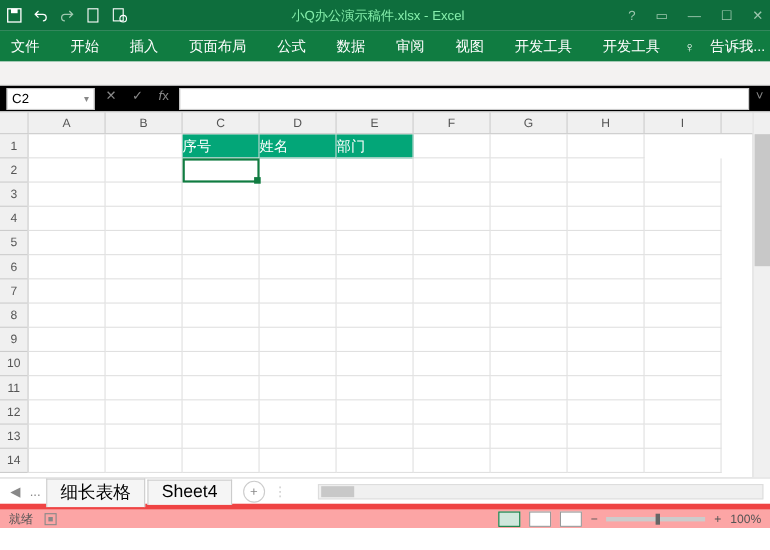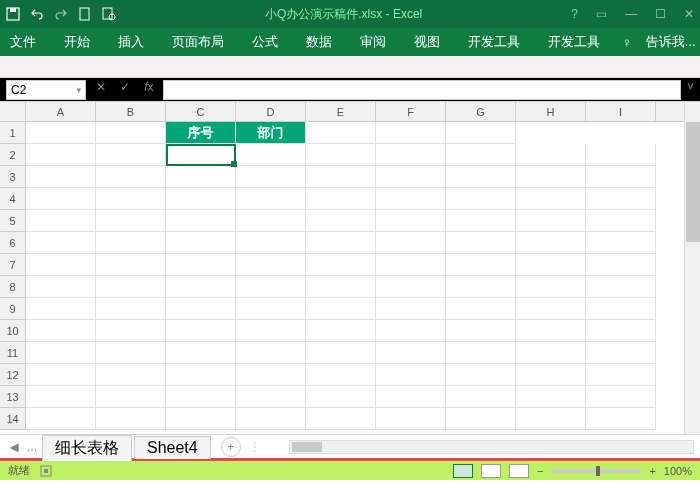--- a/index.html
+++ b/index.html
@@ -20,33 +20,33 @@
 .fx-input{flex:1;height:20px;border:1px solid #ccc;background:#fff}
 .grid-wrap{position:relative;height:332px;overflow:hidden;display:flex}
 .corner{width:26px;height:20px;background:#f0f0f0;border-right:1px solid #ccc;border-bottom:1px solid #ccc;position:absolute;top:0;left:0;z-index:2}
 .colhead{position:absolute;top:0;left:26px;right:16px;height:20px;display:flex;background:#f0f0f0;border-bottom:1px solid #ccc;z-index:1}
 .ch{width:70px;text-align:center;font-size:11px;color:#555;border-right:1px solid #ccc;line-height:20px}
 .rowhead{position:absolute;top:20px;left:0;width:26px;background:#f0f0f0;border-right:1px solid #ccc}
 .rh{height:22px;text-align:center;font-size:11px;color:#555;border-bottom:1px solid #ccc;line-height:22px}
 .cells{position:absolute;top:20px;left:26px;right:16px;bottom:0}
 .row{display:flex;height:22px}
 .cell{width:70px;border-right:1px solid #e0e0e0;border-bottom:1px solid #e0e0e0}
-.hdr{background:#03a678;color:#fff;font-weight:bold;text-align:center;line-height:22px;font-size:13px}
+.hdr{background:#03a678;color:#fff;font-weight:normal;line-height:22px;font-size:13px}
 .sel{border:2px solid #107c41!important;position:relative}
 .sel::after{content:"";position:absolute;right:-3px;bottom:-3px;width:6px;height:6px;background:#107c41}
 .vscroll{position:absolute;right:0;top:0;width:16px;height:100%;background:#f0f0f0;border-left:1px solid #ddd}
 .vthumb{position:absolute;top:20px;width:14px;height:120px;left:1px;background:#c8c8c8}
 .sheetbar{height:24px;background:#fff;border-top:1px solid #d6d6d6;display:flex;align-items:center;padding:0 6px;gap:2px}
 .navbtn{width:16px;text-align:center;color:#888}
 .stab{padding:2px 12px;border:1px solid #ccc;border-bottom:none;font-size:16px;background:#f5f5f5;position:relative;top:1px}
 .stab.active{background:#fff;border-bottom:1px solid #fff}
 .addsheet{width:20px;height:20px;border:1px solid #ccc;border-radius:50%;display:flex;align-items:center;justify-content:center;margin-left:8px;color:#888}
 .hscroll{flex:1;height:14px;background:#f0f0f0;margin-left:20px;border:1px solid #ddd;position:relative}
 .hthumb{position:absolute;left:2px;top:1px;width:30px;height:10px;background:#c8c8c8}
-.status{height:22px;background:#bef264;border-top:3px solid #ef4444;display:flex;align-items:center;padding:0 8px;color:#555;font-size:11px;gap:10px}
+.status{height:22px;background:#fca5a5;border-top:5px solid #ef4444;display:flex;align-items:center;padding:0 8px;color:#555;font-size:11px;gap:10px}
 .status .right{margin-left:auto;display:flex;align-items:center;gap:8px}
 .viewic{width:20px;height:14px;border:1px solid #999;background:#fff}
 .viewic.active{background:#d0e7dc;border-color:#107c41}
 .zoomslider{width:90px;height:4px;background:#ccc;position:relative}
 .zoomslider::before{content:"";position:absolute;left:50%;top:-3px;width:4px;height:10px;background:#666}
 svg{display:block}
 </style>
 </head>
 <body>
 
@@ -158,20 +158,21 @@
       <div class="rh">11</div>
       <div class="rh">12</div>
       <div class="rh">13</div>
       <div class="rh">14</div>
     </div>
   <div class="cells" id="cells">
       <div class="row">
         <div class="cell"></div>
         <div class="cell"></div>
         <div class="cell hdr">序号</div>
+        <div class="cell hdr">姓名</div>
         <div class="cell hdr">部门</div>
         <div class="cell"></div>
         <div class="cell"></div>
         <div class="cell"></div>
       </div>
       <div class="row">
         <div class="cell"></div>
         <div class="cell"></div>
         <div class="cell sel"></div>
         <div class="cell"></div>

